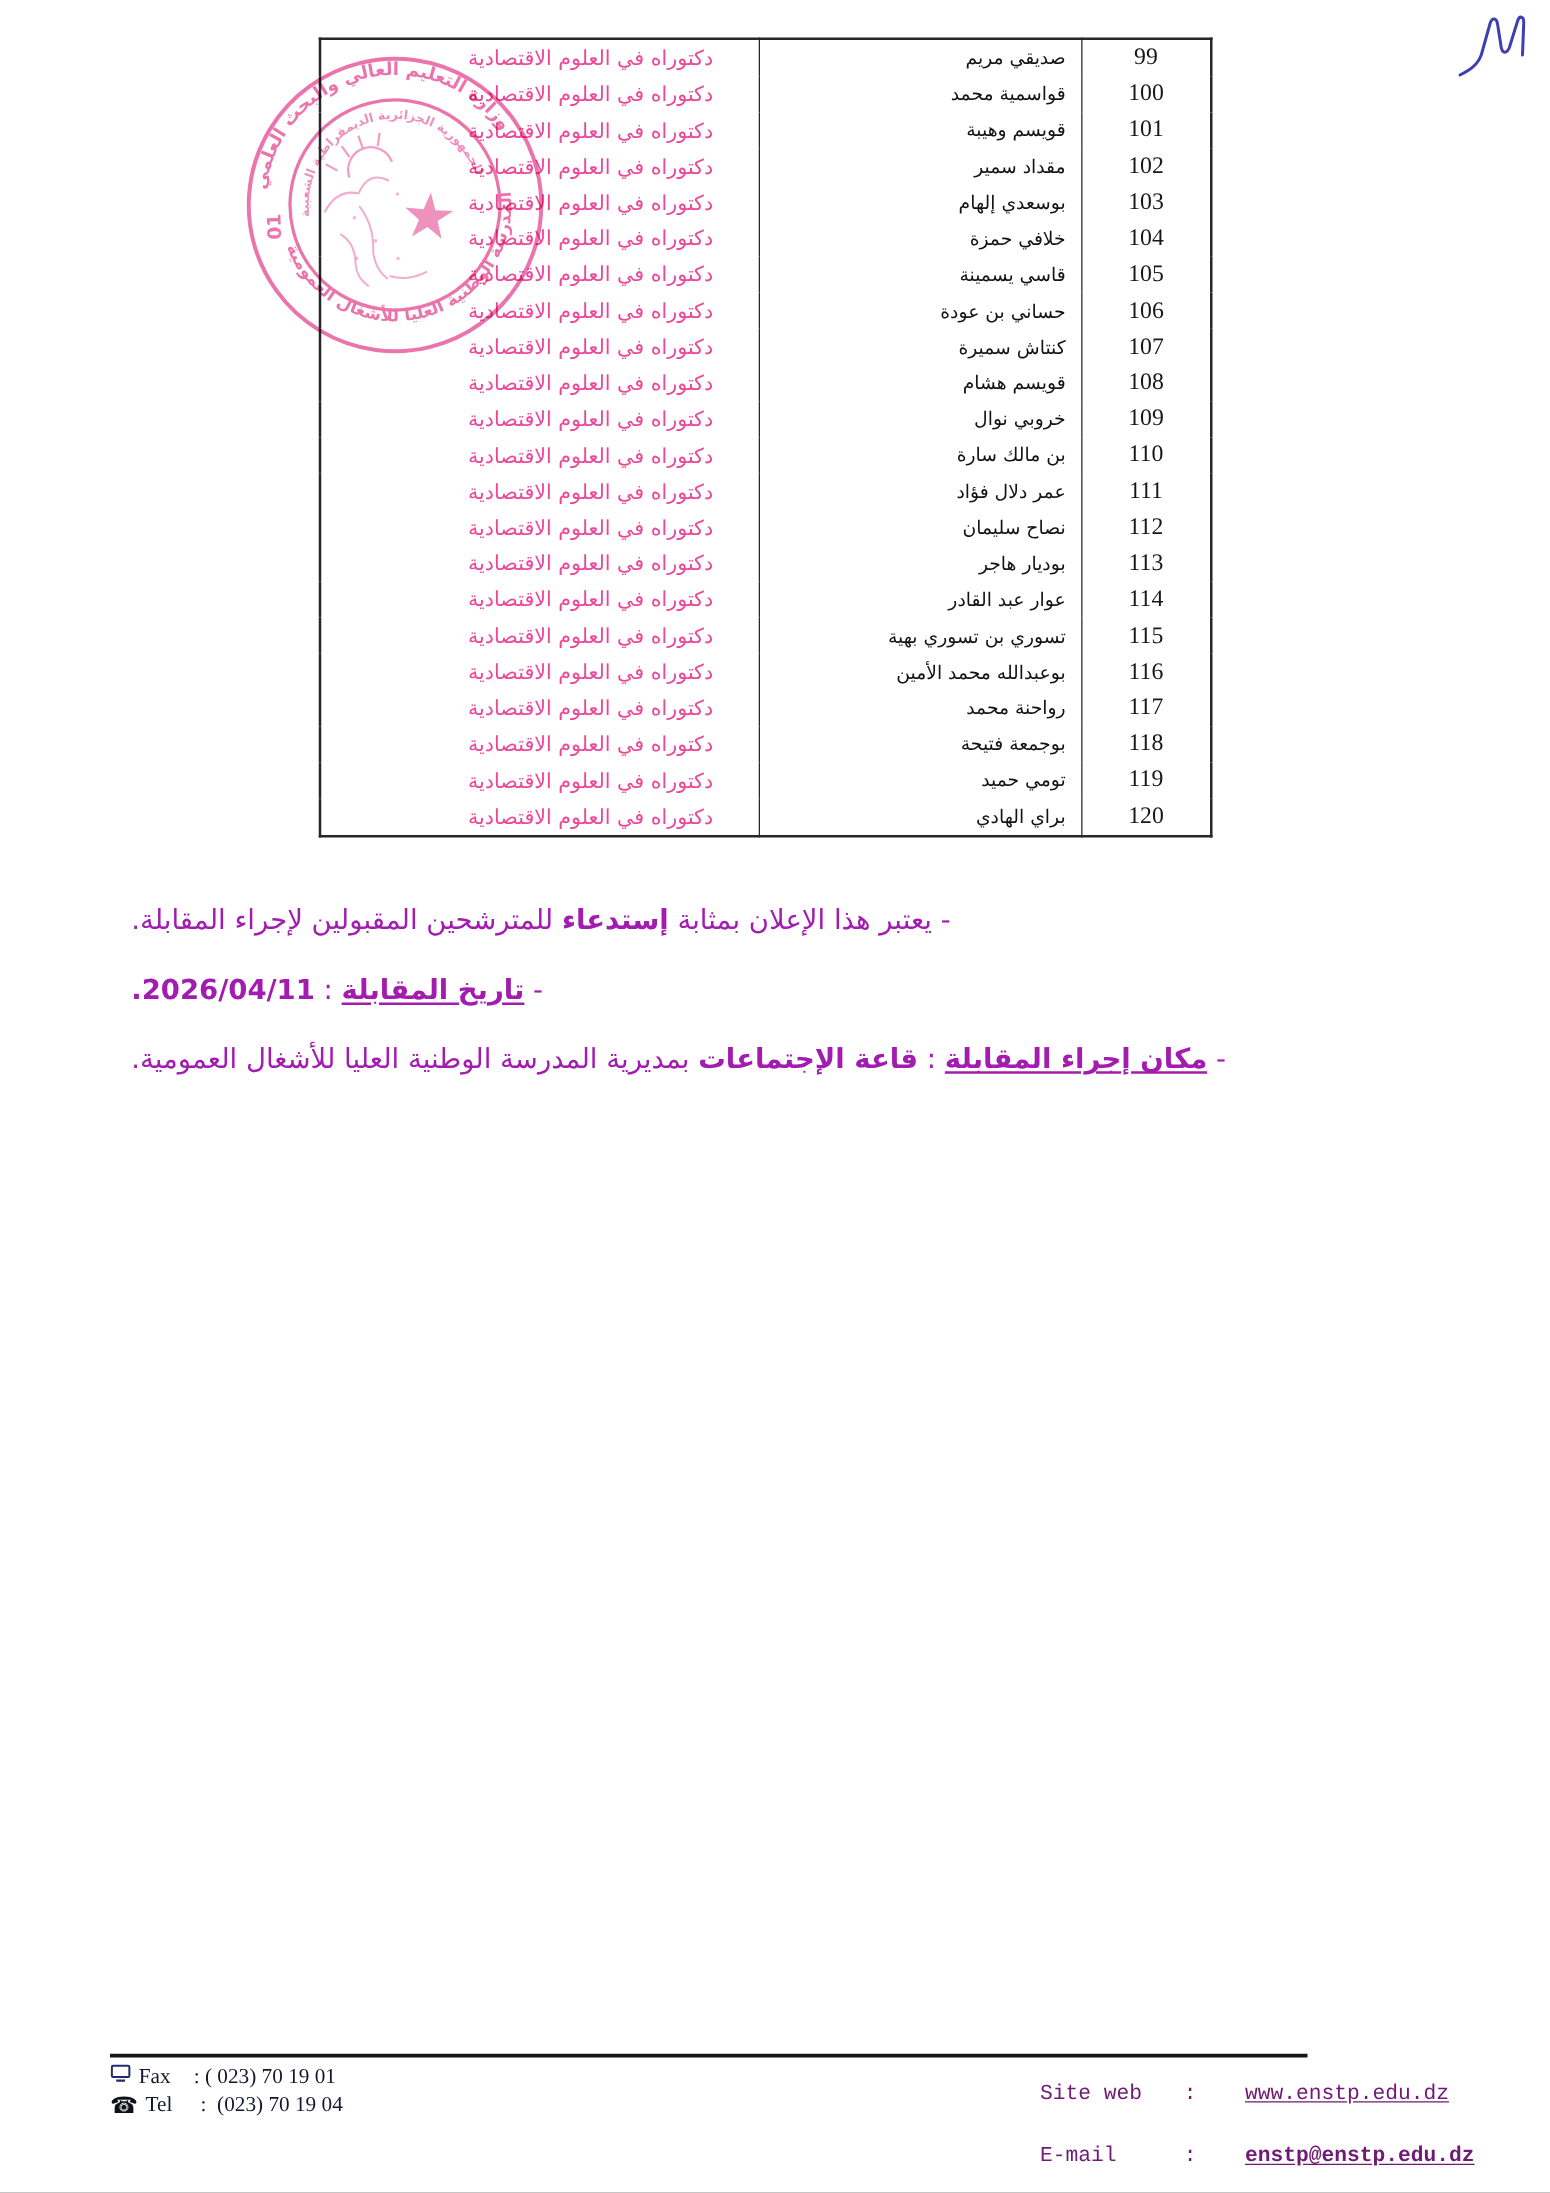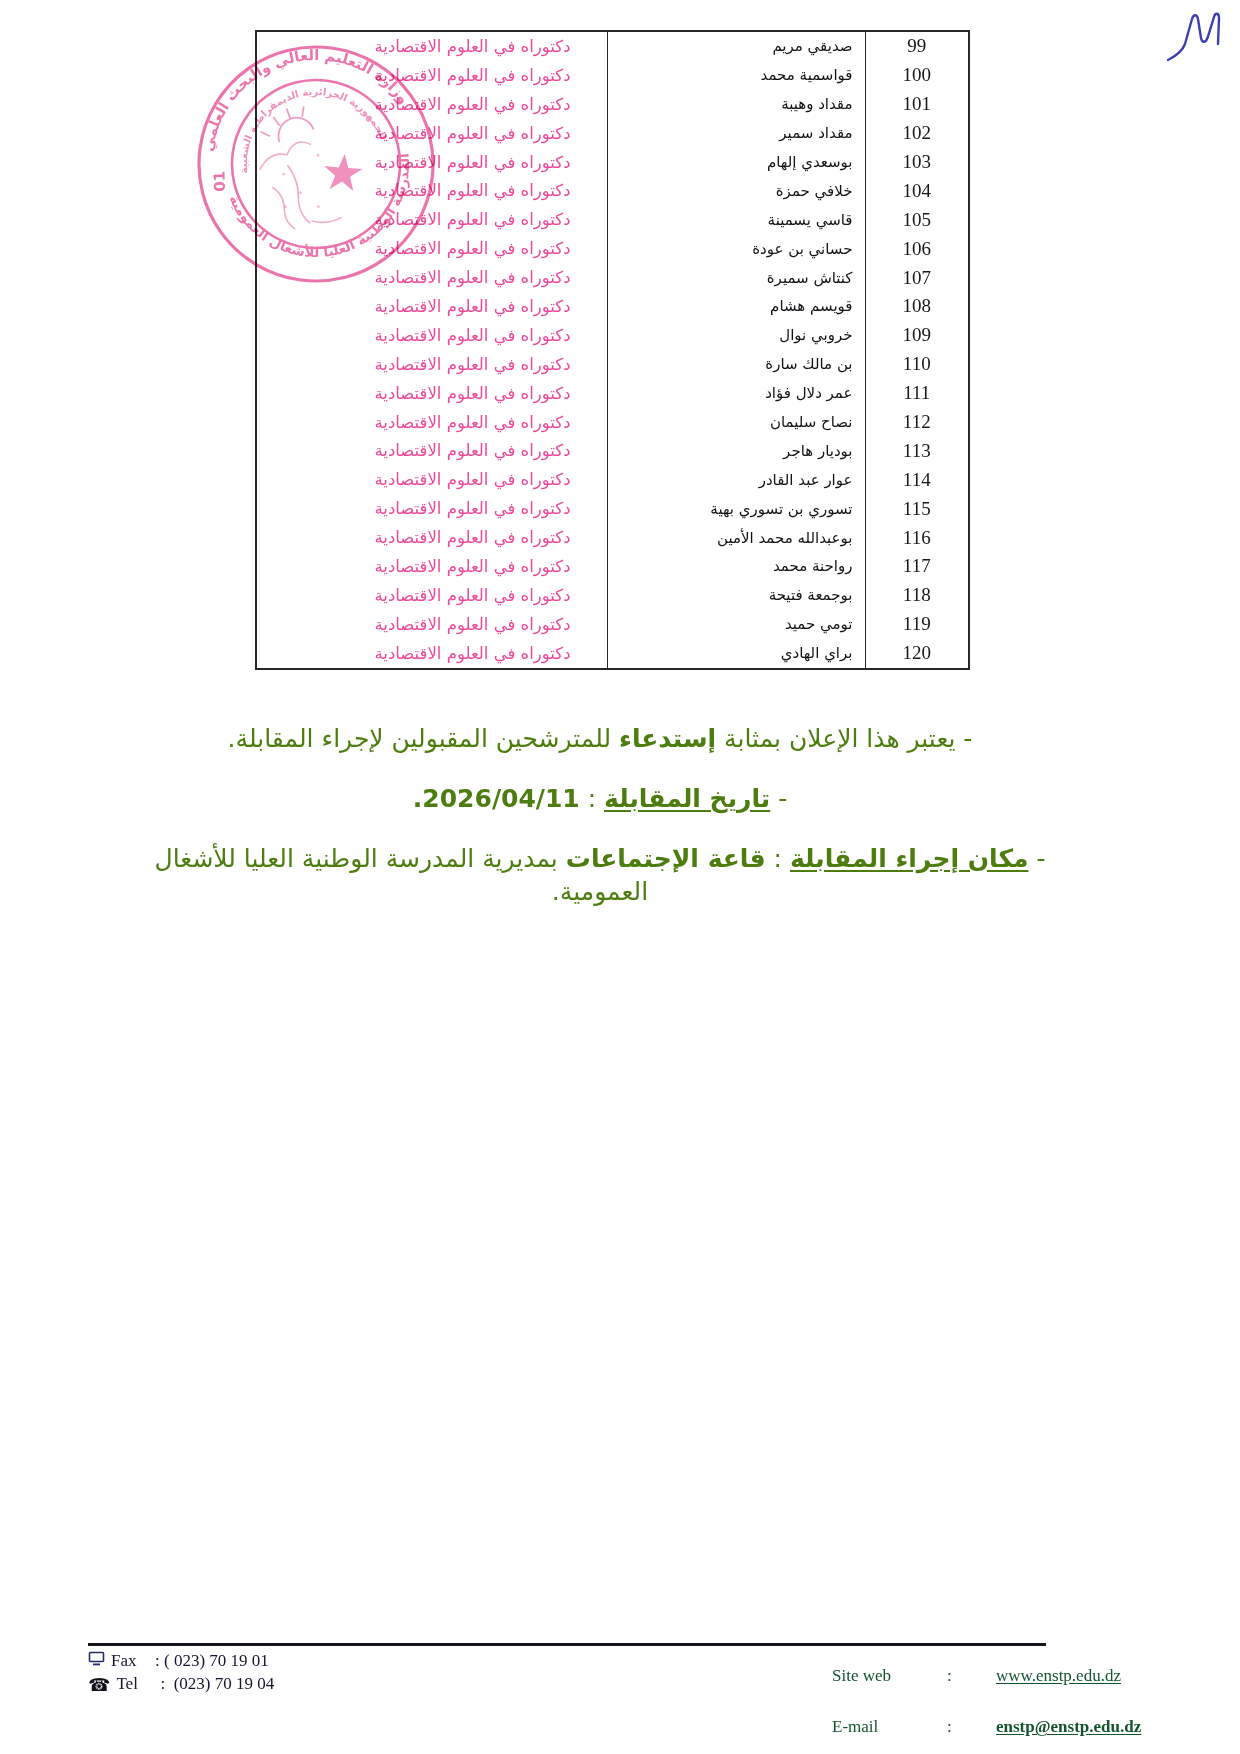--- a/index.html
+++ b/index.html
@@ -25,39 +25,39 @@
   
   .stamp{
     position:absolute;left:190px;top:38px;width:252px;height:252px;
     transform:rotate(-14deg);opacity:.88;mix-blend-mode:multiply;pointer-events:none;
   }
   .st{fill:var(--stamp);font-family:"DejaVu Sans",sans-serif;font-weight:bold;}
   .st.dim{opacity:.8;}
   
   .notes{
     position:absolute;top:722px;right:145px;width:990px;
-    direction:rtl;text-align:center;font-size:25px;color:#4d7c0f;line-height:1.35;
+    direction:rtl;text-align:left;font-size:22px;color:#a21caf;line-height:1.35;
   }
   .note{margin:0 0 26px 0;}
   .b{font-weight:bold;}
   .u{text-decoration:underline;text-underline-offset:3px;}
   
   .hand-mark{position:absolute;left:1162px;top:6px;pointer-events:none;}
   
   .footer-rule{position:absolute;left:88px;top:1643px;width:958px;height:3px;background:#15151c;}
   .footer-left{
     position:absolute;left:88px;top:1651px;
     font-family:"Liberation Serif",serif;color:#161630;font-size:17px;
   }
   .addr{font-weight:bold;font-size:17.5px;margin-bottom:4px;white-space:pre;}
   .frow{display:flex;align-items:flex-start;gap:6px;margin-bottom:3px;white-space:pre;}
   .flabel{display:inline-block;width:38px;}
   .footer-right{
     position:absolute;left:832px;top:1666px;
-    font-family:Liberation Serif, serif;color:#14532d;font-size:17px;
+    font-family:Liberation Mono, monospace;color:#701a75;font-size:17px;
     display:grid;grid-template-columns:84px 18px auto;row-gap:7px;column-gap:4px;gap:31px;
   }
   .site-val{text-decoration:underline;text-underline-offset:2px;}
   .email-val{font-weight:bold;text-decoration:underline;text-underline-offset:2px;}
   .fax-icon-svg{display:inline-block;vertical-align:middle;}
   .phone-glyph{font-family:"DejaVu Sans",sans-serif;font-size:18px;color:#101018;}
 </style>
 </head>
 <body>
 
@@ -79,21 +79,21 @@
       <td class="c-name">صديقي مريم</td>
       <td class="c-qual">دكتوراه في العلوم الاقتصادية</td>
     </tr>
         <tr>
       <td class="c-num">100</td>
       <td class="c-name">قواسمية محمد</td>
       <td class="c-qual">دكتوراه في العلوم الاقتصادية</td>
     </tr>
         <tr>
       <td class="c-num">101</td>
-      <td class="c-name">مقداد وهيبة</td>
+      <td class="c-name">قويسم وهيبة</td>
       <td class="c-qual">دكتوراه في العلوم الاقتصادية</td>
     </tr>
         <tr>
       <td class="c-num">102</td>
       <td class="c-name">مقداد سمير</td>
       <td class="c-qual">دكتوراه في العلوم الاقتصادية</td>
     </tr>
         <tr>
       <td class="c-num">103</td>
       <td class="c-name">بوسعدي إلهام</td>

